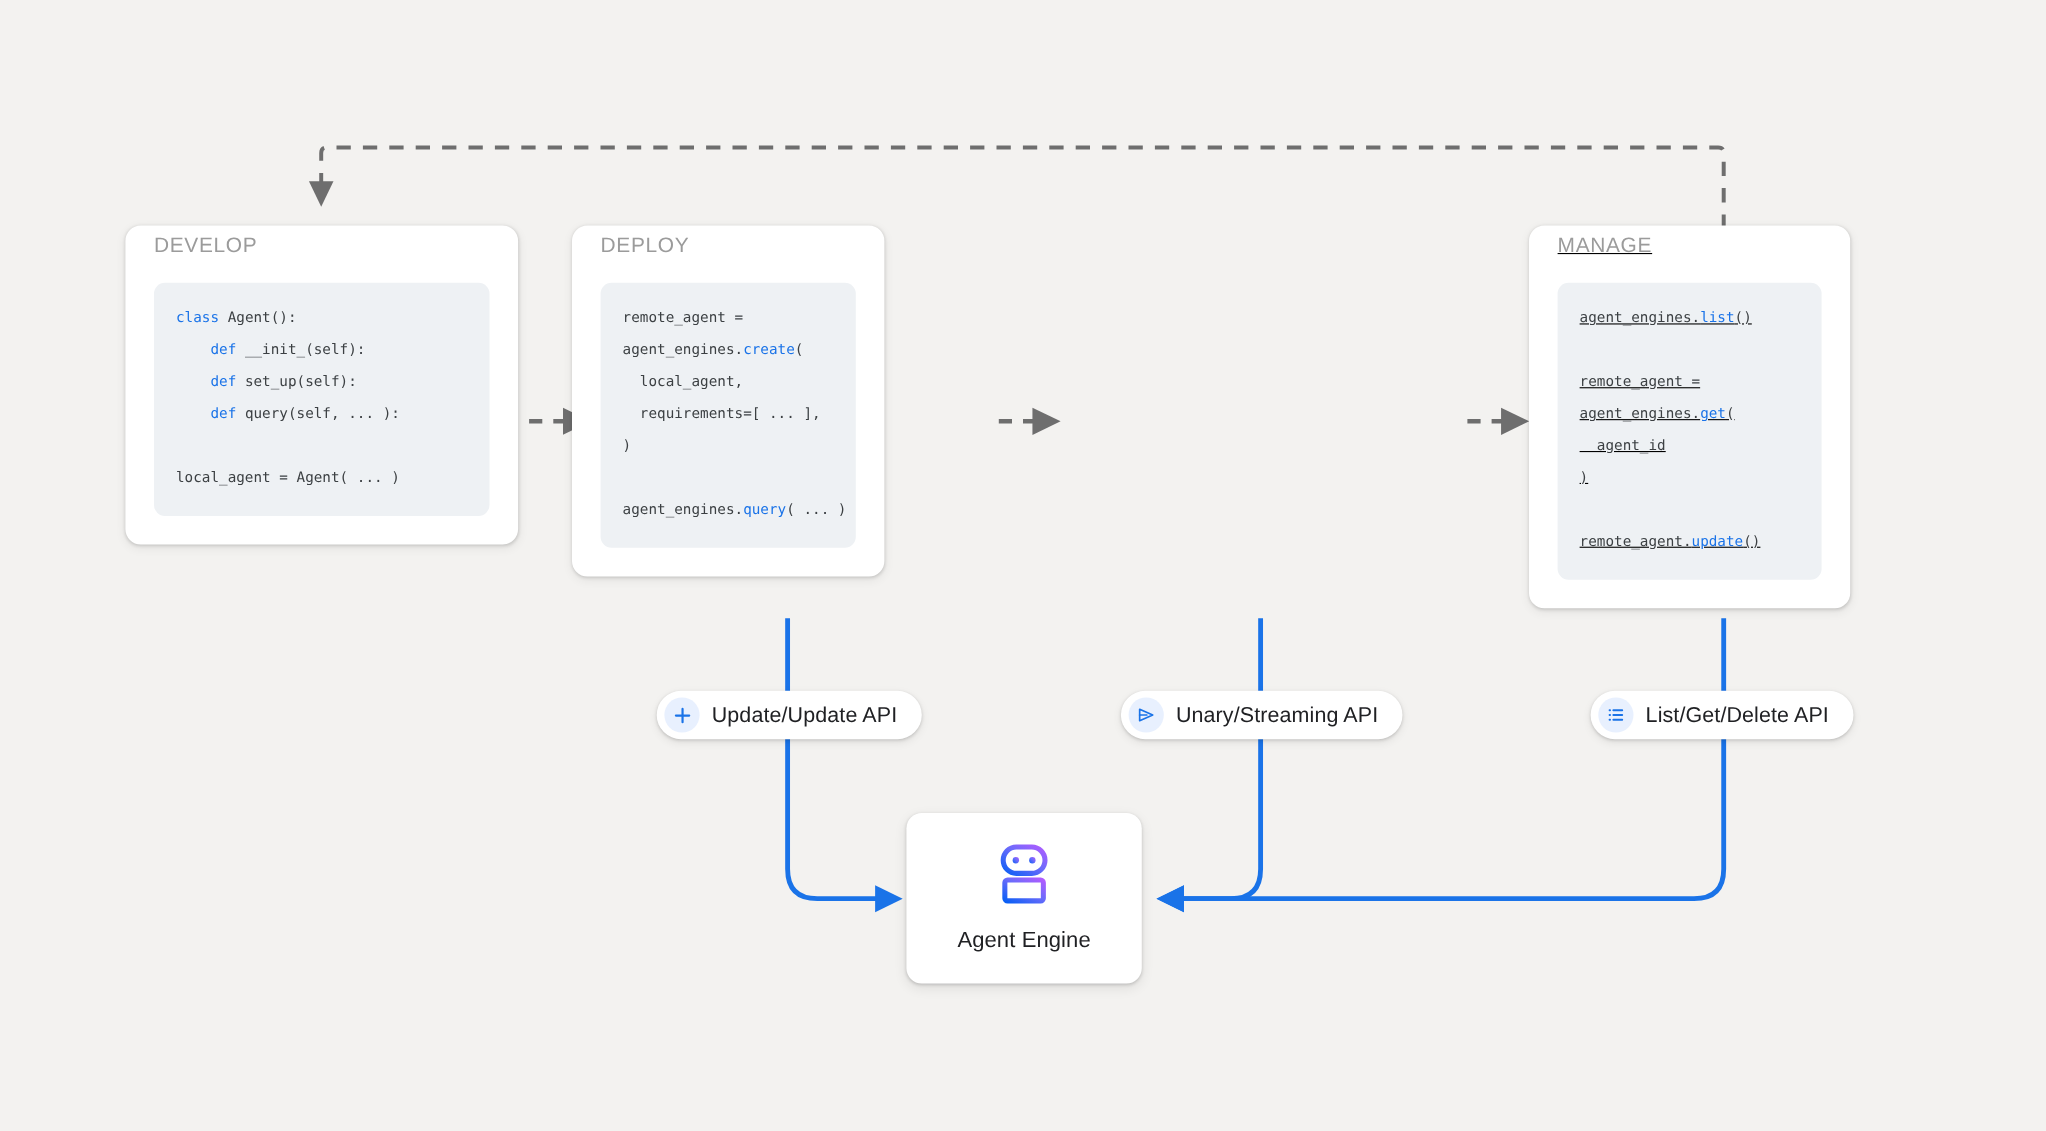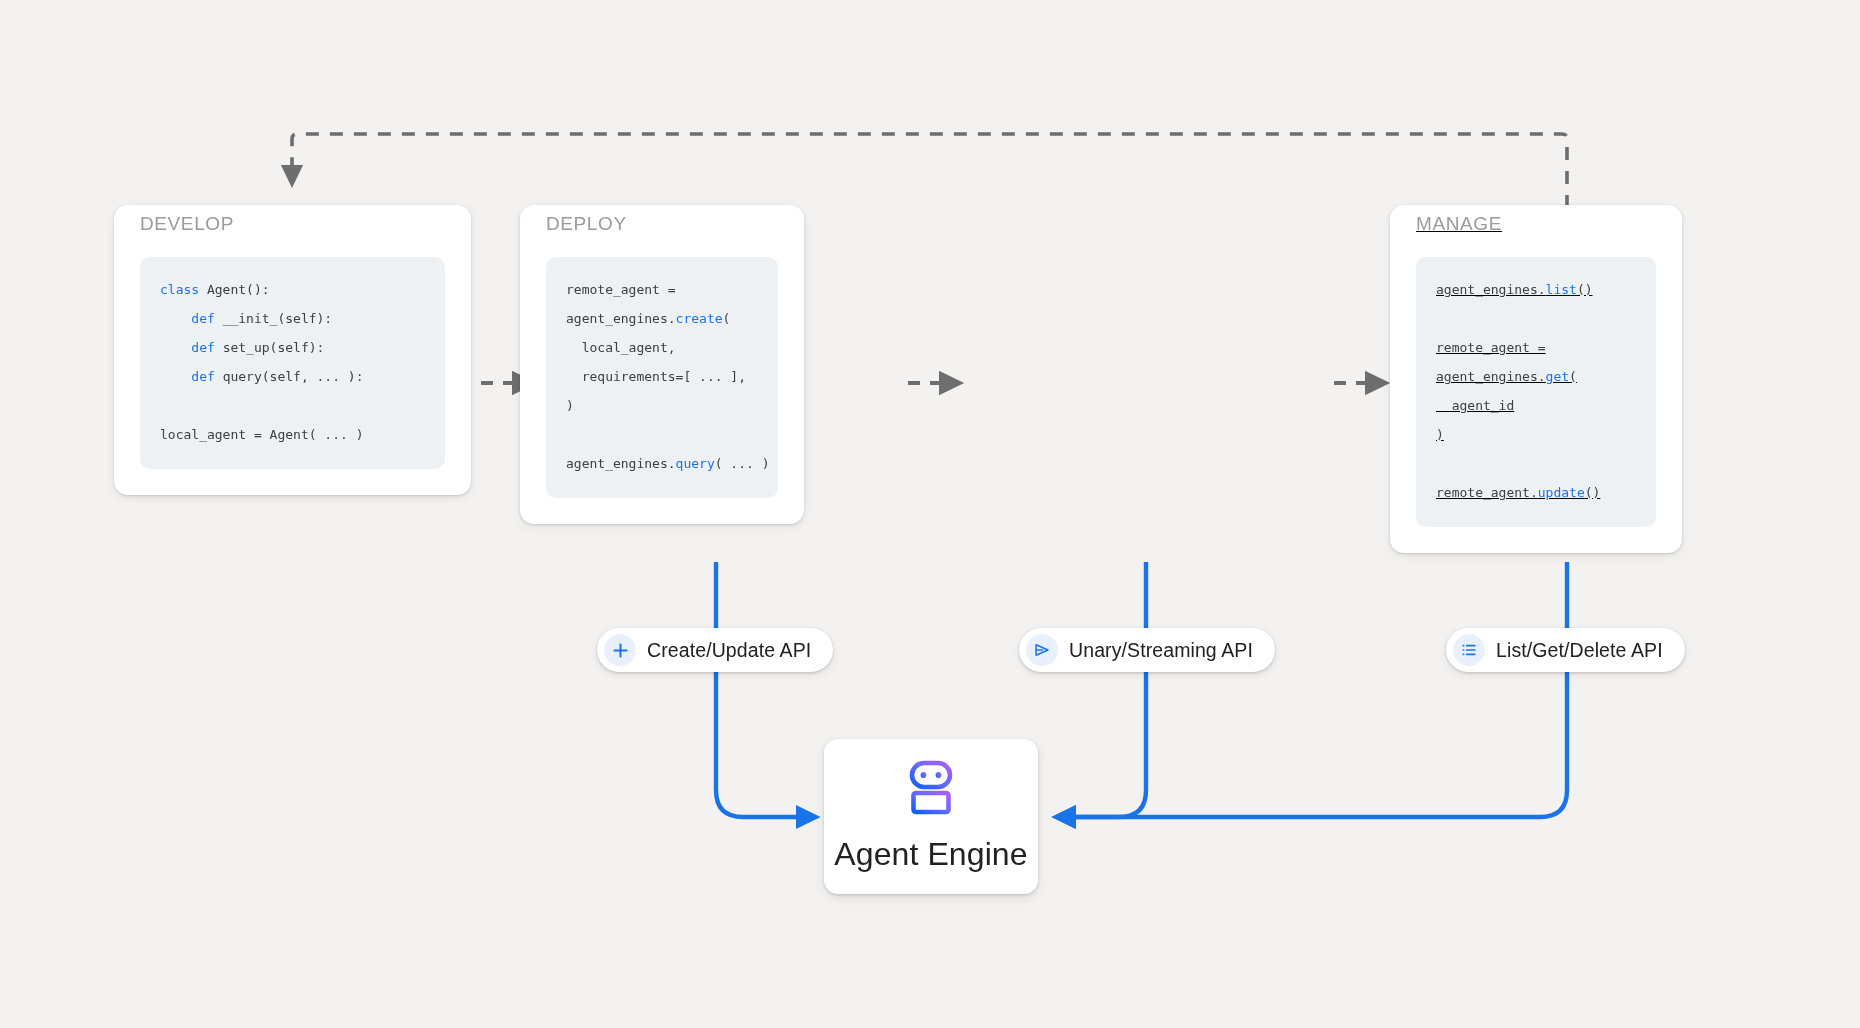--- a/index.html
+++ b/index.html
@@ -75,21 +75,21 @@
     position: absolute;
     width: 214px; height: 155px;
     background: #fff;
     border-radius: 14px;
     box-shadow: 0 1px 3px rgba(0,0,0,.16), 0 4px 12px rgba(0,0,0,.09);
     display: flex; flex-direction: column;
     align-items: center; justify-content: center;
     gap: 14px;
   }
   #agent-engine .ae-label {
-    font-size: 32px;
+    font-size: 20px;
     color: #202124;
     letter-spacing: .1px;
     text-align: right;
   }
 </style>
 </head>
 <body>
 
 <div id="stage">
 
@@ -157,21 +157,21 @@
 <span></span>
 <span>remote_agent.</span><span class="fn">update</span><span>()</span></div>
   </div>
 
   <div class="pill" style="left:597px; top:628px;">
     <span class="pill-ico">
       <svg width="17" height="17" viewBox="0 0 18 18">
         <path d="M9 2.6 V15.4 M2.6 9 H15.4" stroke="#1a73e8" stroke-width="2.1" stroke-linecap="round" fill="none"></path>
       </svg>
     </span>
-    <span class="pill-label">Create/Update API</span>
+    <span class="pill-label">Update/Update API</span>
   </div>
 
   <div class="pill" style="left:1446px; top:628px;">
     <span class="pill-ico">
       <svg width="18" height="18" viewBox="0 0 20 20">
         <g stroke="#1a73e8" stroke-width="1.9" stroke-linecap="round">
           <path d="M3.6 5.2 H4.1 M3.6 10 H4.1 M3.6 14.8 H4.1"></path>
           <path d="M7.4 5.2 H16.4 M7.4 10 H16.4 M7.4 14.8 H16.4"></path>
         </g>
       </svg>

